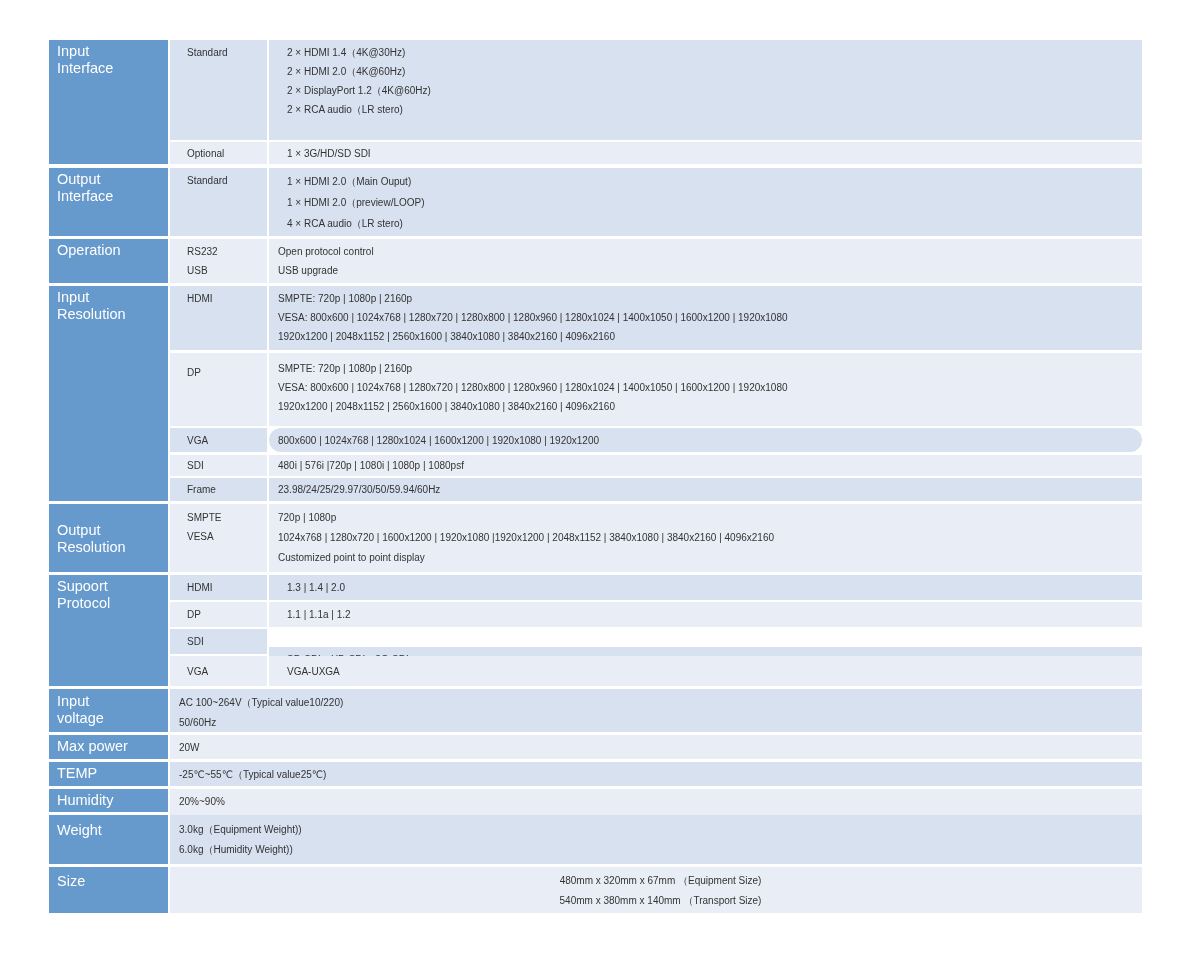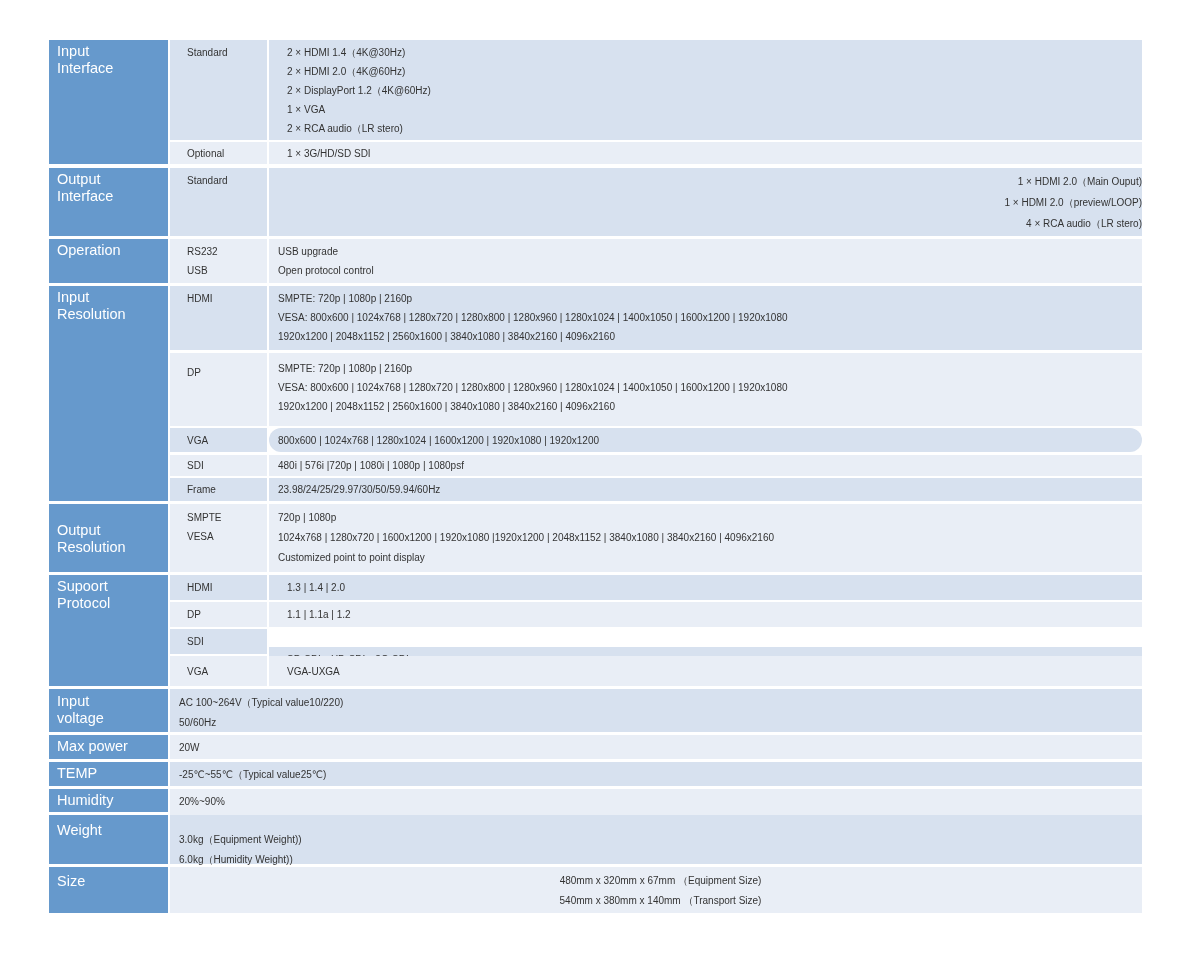--- a/index.html
+++ b/index.html
@@ -21,53 +21,52 @@
   <span class="line">Input</span>
   <span class="line">Interface</span>
 </div>
 <div class="cell sub dark" style="left:170px;top:40px;width:97px;height:100px;">
   <span class="line">Standard</span>
 </div>
 <div class="cell val dark" style="left:269px;top:40px;width:873px;height:100px;">
   <span class="line">2 × HDMI 1.4（4K@30Hz)</span>
   <span class="line">2 × HDMI 2.0（4K@60Hz)</span>
   <span class="line">2 × DisplayPort 1.2（4K@60Hz)</span>
-  <span class="line">1 × VGA</span>
   <span class="line">2 × RCA audio（LR stero)</span>
 </div>
 <div class="cell sub light" style="left:170px;top:142px;width:97px;height:22px;padding-top:2px;">
   <span class="line">Optional</span>
 </div>
 <div class="cell val light" style="left:269px;top:142px;width:873px;height:22px;padding-top:2px;">
   <span class="line">1 × 3G/HD/SD SDI</span>
 </div>
 
 <div class="cell lbl" style="left:49px;top:168px;width:119px;height:68px;">
   <span class="line">Output</span>
   <span class="line">Interface</span>
 </div>
 <div class="cell sub dark" style="left:170px;top:168px;width:97px;height:68px;">
   <span class="line">Standard</span>
 </div>
-<div class="cell val dark" style="left:269px;top:168px;width:873px;height:68px;line-height:21px;text-align:right;">
+<div class="cell val dark" style="left:269px;top:168px;width:873px;height:68px;line-height:21px;">
   <span class="line">1 × HDMI 2.0（Main Ouput)</span>
   <span class="line">1 × HDMI 2.0（preview/LOOP)</span>
   <span class="line">4 × RCA audio（LR stero)</span>
 </div>
 
 <div class="cell lbl" style="left:49px;top:239px;width:119px;height:44px;">
   <span class="line">Operation</span>
 </div>
 <div class="cell sub light" style="left:170px;top:239px;width:97px;height:44px;line-height:19px;">
   <span class="line">RS232</span>
   <span class="line">USB</span>
 </div>
 <div class="cell val light" style="left:269px;top:239px;width:873px;height:44px;padding-left:9px;">
+  <span class="line">Open protocol control</span>
   <span class="line">USB upgrade</span>
-  <span class="line">Open protocol control</span>
 </div>
 
 <div class="cell lbl" style="left:49px;top:286px;width:119px;height:215px;">
   <span class="line">Input</span>
   <span class="line">Resolution</span>
 </div>
 <div class="cell sub dark" style="left:170px;top:286px;width:97px;height:64px;">
   <span class="line">HDMI</span>
 </div>
 <div class="cell val dark" style="left:269px;top:286px;width:873px;height:64px;padding-left:9px;">
@@ -171,21 +170,21 @@
 <div class="cell lbl" style="left:49px;top:789px;width:119px;height:23px;">
   <span class="line">Humidity</span>
 </div>
 <div class="cell val light nosub" style="left:170px;top:789px;width:972px;height:40px;">
   <span class="line">20%~90%</span>
 </div>
 
 <div class="cell lbl" style="left:49px;top:815px;width:119px;height:49px;padding-top:7px;">
   <span class="line">Weight</span>
 </div>
-<div class="cell val dark nosub" style="left:170px;top:815px;width:972px;height:49px;padding-top:15px;line-height:20px;">
+<div class="cell val dark nosub" style="left:170px;top:815px;width:972px;height:49px;padding-top:5px;line-height:20px;">
   <span class="line">3.0kg（Equipment Weight))</span>
   <span class="line">6.0kg（Humidity Weight))</span>
 </div>
 
 <div class="cell lbl" style="left:49px;top:867px;width:119px;height:46px;padding-top:6px;">
   <span class="line">Size</span>
 </div>
 <div class="cell val light nosub" style="left:170px;top:867px;width:972px;height:46px;padding-top:4px;line-height:20px;text-align:center;">
   <span class="line">480mm x 320mm x 67mm （Equipment Size)</span>
   <span class="line">540mm x 380mm x 140mm （Transport Size)</span>

